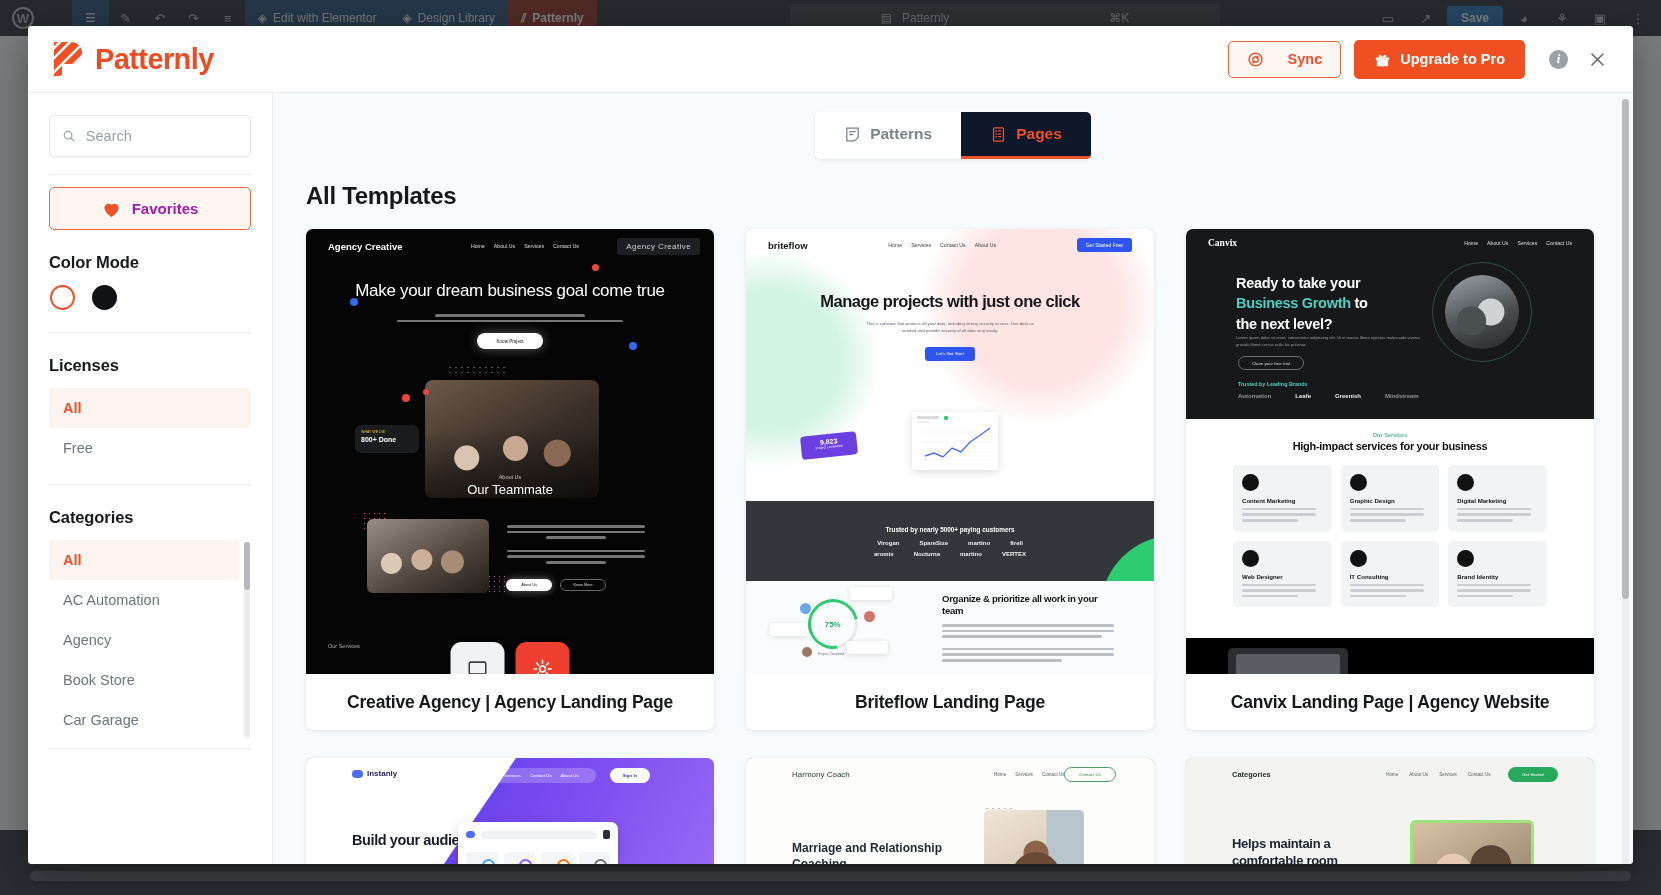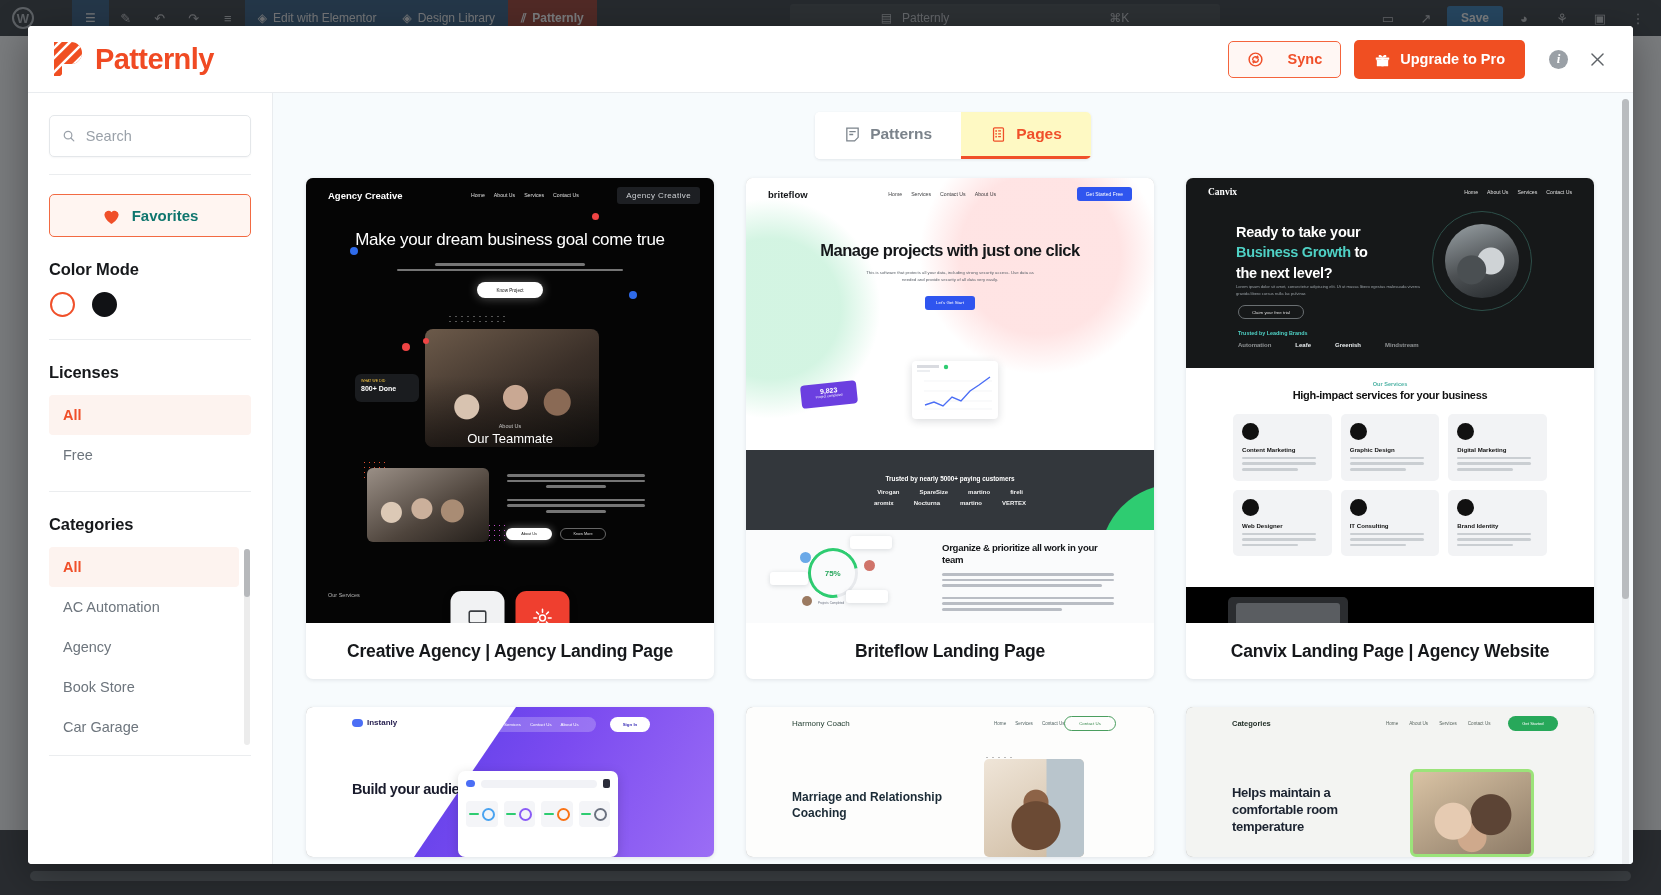--- a/index.html
+++ b/index.html
@@ -124,23 +124,23 @@
   }
   .search-box input {
     border: none; outline: none; font-size: 14.5px; color: #6b7280;
     width: 100%; background: transparent;
     font-family: "Liberation Sans", sans-serif;
   }
   .search-box input::placeholder { color: #9aa1a9; }
   .divider { height: 1px; background: #ebedef; margin: 17px 0 0 0; }
   .fav-btn {
     display: flex; align-items: center; justify-content: center; gap: 11px;
-    height: 43px; margin-top: 19px;
+    height: 43px; margin-top: 12px;
     border: 1px solid #f26a42; border-radius: 5px; background: #fff5f1;
-    color: #0f766e; font-size: 15px; font-weight: 700; cursor: pointer;
+    color: #a21caf; font-size: 15px; font-weight: 700; cursor: pointer;
   }
   .sec-title {
     font-size: 16.5px; font-weight: 700; color: #16181b;
     margin: 23px 0 13px 0; letter-spacing: -0.1px;
   }
   .swatches { display: flex; gap: 17px; align-items: center; padding-left: 1px; }
   .swatch { width: 25px; height: 25px; border-radius: 50%; cursor: pointer; }
   .swatch.light { background: #fff; border: 2px solid #f0502a; }
   .swatch.dark { background: #111215; border: 2px solid #111215; }
   .list { margin-top: 2px; }
@@ -171,21 +171,21 @@
     display: flex; background: #fff; border-radius: 5px;
     box-shadow: 0 1px 3px rgba(16,24,40,0.09); overflow: hidden;
   }
   .tab {
     display: flex; align-items: center; gap: 9px;
     padding: 13px 29px; font-size: 15.5px; color: #7b838b;
     font-weight: 600; cursor: pointer; background: #fff;
     border-bottom: 3px solid transparent;
   }
   .tab.active {
-    color: #f0502a; font-weight: 700; background: #fef9c3;
+    color: #f0502a; font-weight: 700; background: #0f172a;
     border-bottom: 3px solid #f0502a;
   }
   .all-templates {
     font-size: 24px; font-weight: 700; color: #16181b;
     margin: 23px 0 0 33px; letter-spacing: -0.3px;
   }
   .grid {
     display: grid; grid-template-columns: repeat(3, 408px);
     gap: 28px 32px; padding: 19px 0 30px 33px;
   }
@@ -638,20 +638,21 @@
                 <line x1="8.6" y1="11" x2="8.6" y2="11.1" stroke-width="2.4" stroke-linecap="round"></line>
                 <line x1="11.5" y1="11" x2="15.5" y2="11"></line>
                 <line x1="8.6" y1="15" x2="8.6" y2="15.1" stroke-width="2.4" stroke-linecap="round"></line>
                 <line x1="11.5" y1="15" x2="15.5" y2="15"></line>
               </svg>
               <span>Pages</span>
             </div>
           </div>
         </div>
 
+        <div class="all-templates">All Templates</div>
 
         <div class="grid">
 
           <div class="card">
             <div class="card-thumb">
               <div class="mock m1">
                 <div class="mock-nav">
                   <span class="mock-logo">Agency Creative</span>
                   <span class="mock-links">
                     <span>Home</span>

